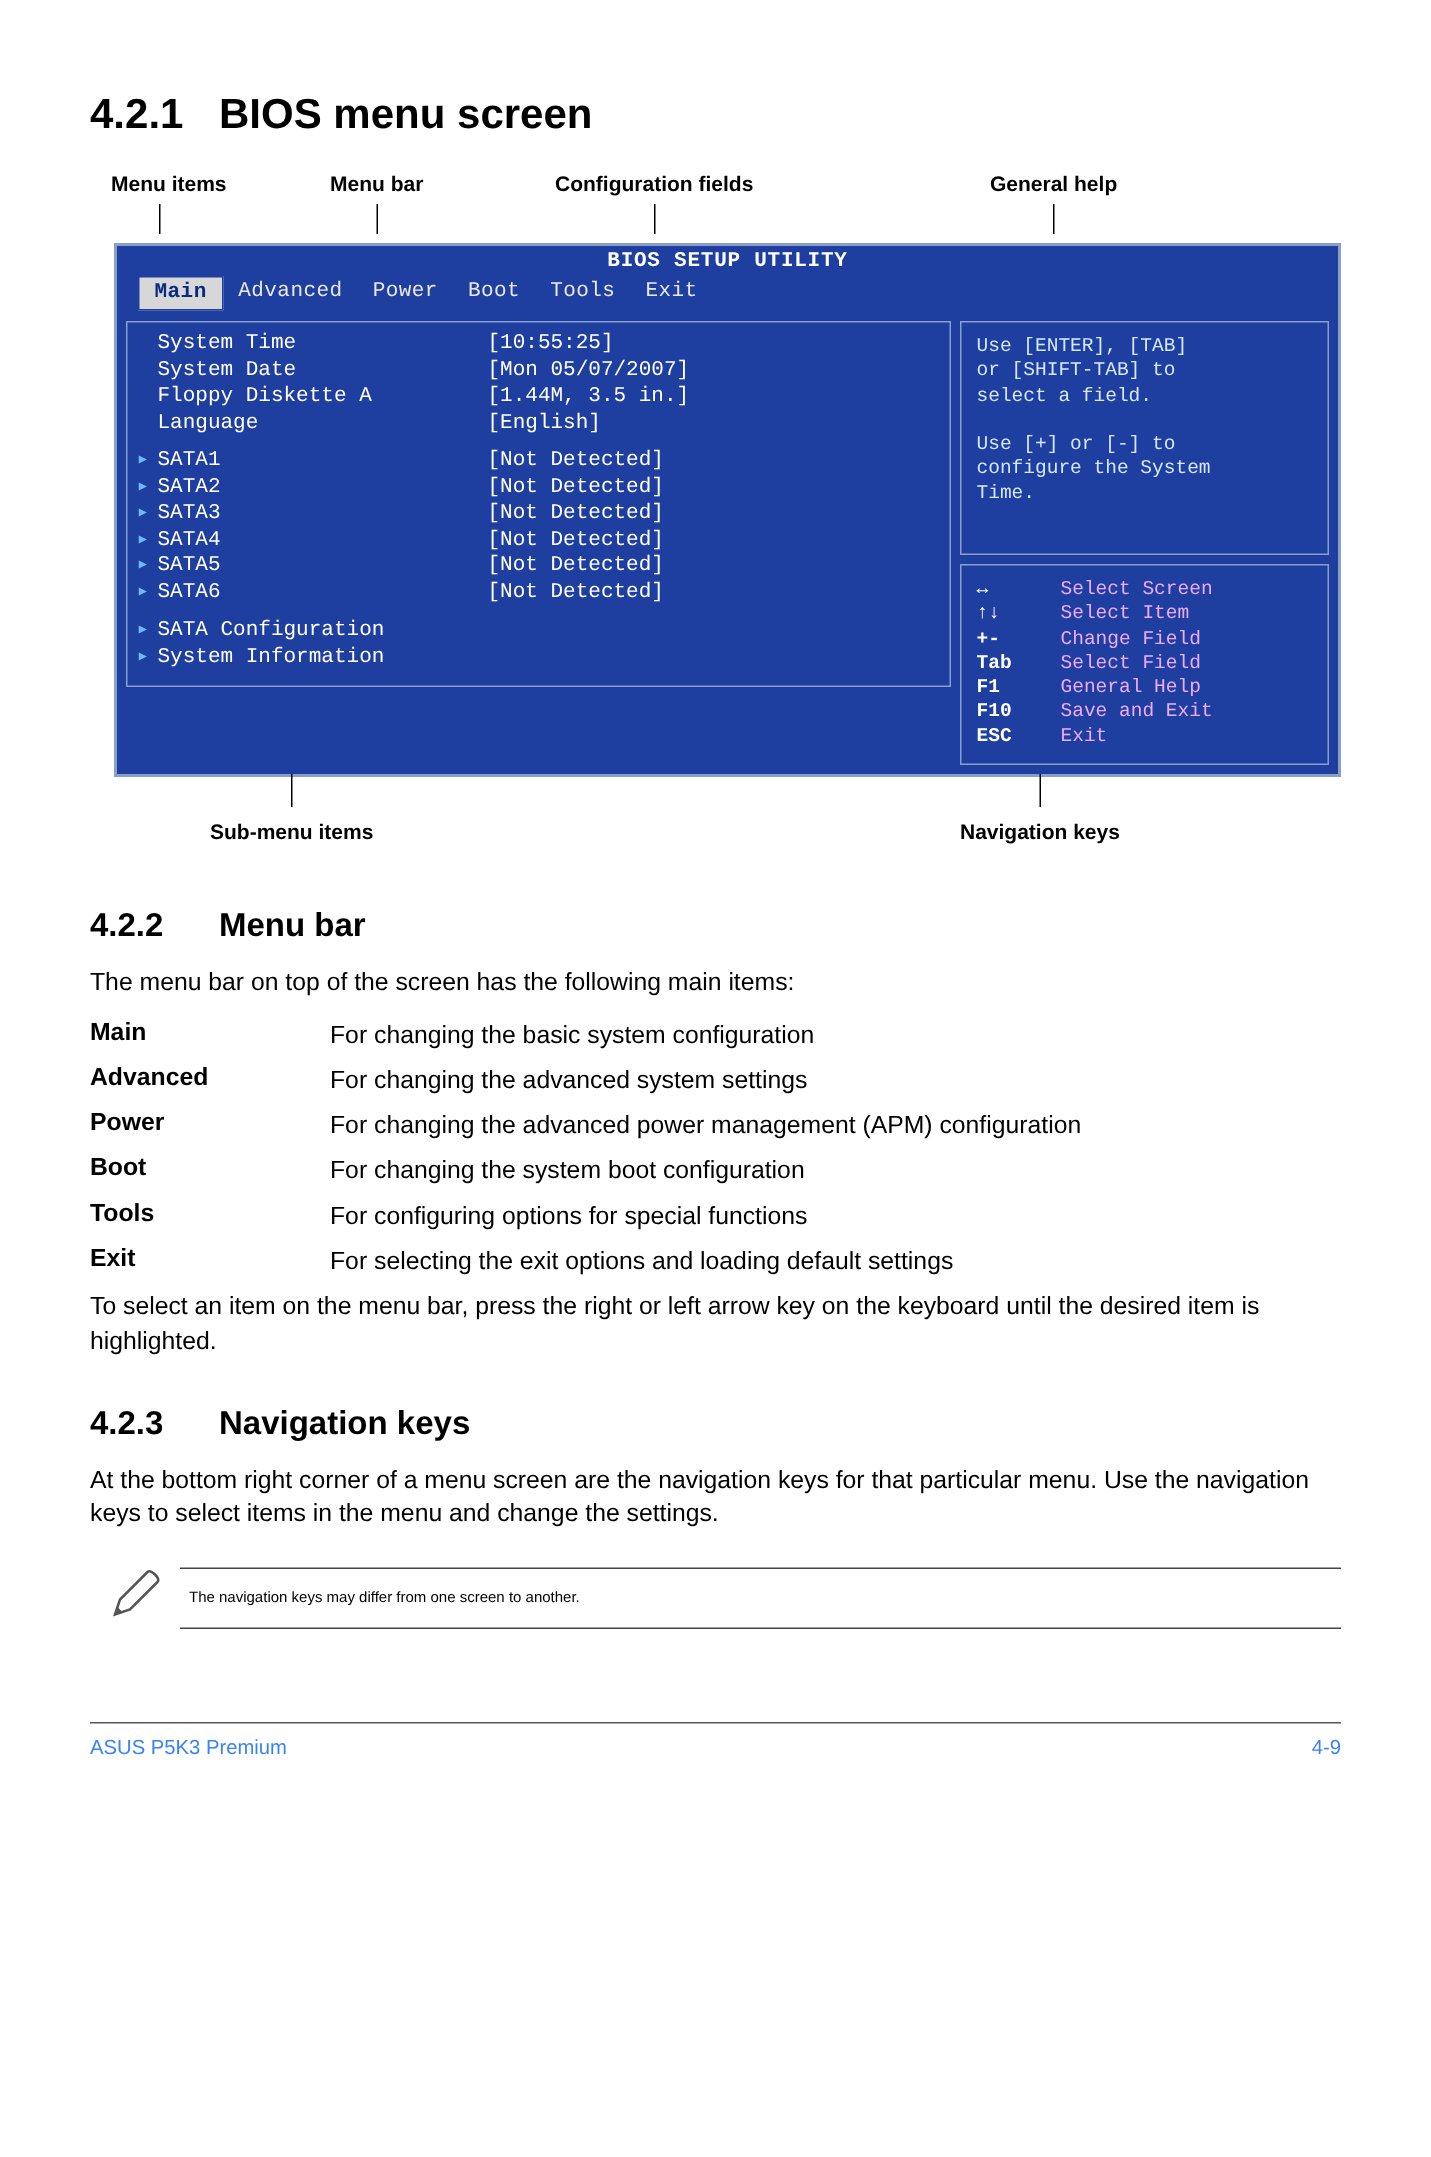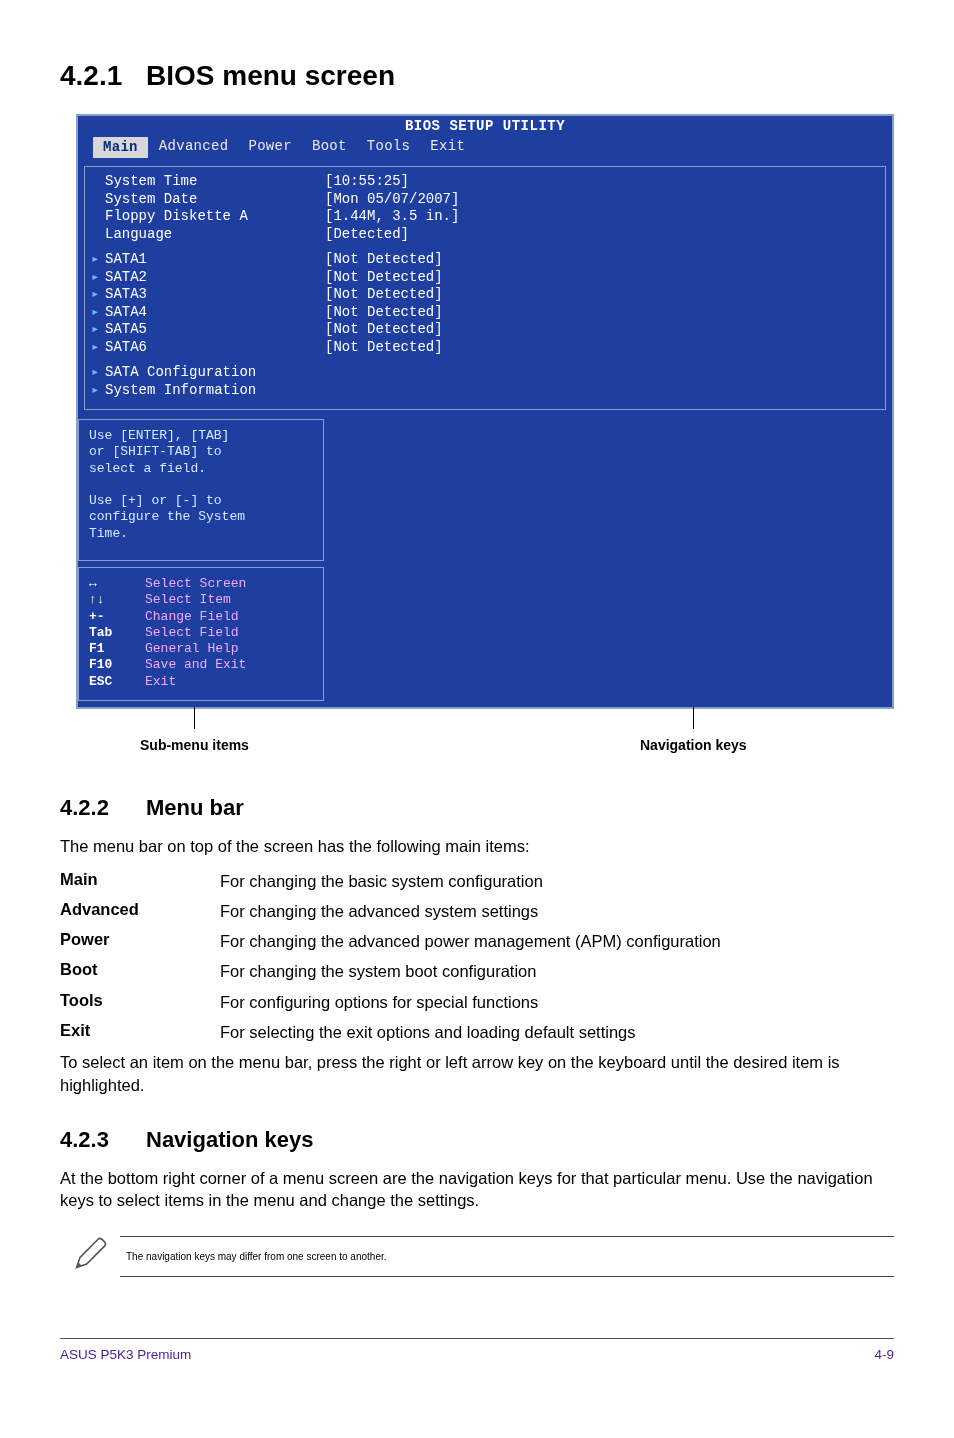--- a/index.html
+++ b/index.html
@@ -12,76 +12,82 @@
   
   .annot-row{position:relative;height:48px;margin-top:6px;}
   .annot{position:absolute;font-size:14px;font-weight:bold;text-align:center;}
   .annot .tick{position:absolute;top:22px;left:50%;width:1px;height:20px;background:#000;}
   
   .bios{font-family:"Courier New",monospace;font-size:14px;color:#fff;border:2px solid #88a0c8;background:#1e3ea0;line-height:1.25;margin-left:16px;}
   .bios-title{background:#1e3ea0;text-align:center;color:#fff;font-weight:bold;padding:2px 0 0 0;letter-spacing:0.5px;}
   .bios-tabs{display:flex;padding:0 14px 4px 14px;gap:0;}
   .bios-tab{padding:2px 10px;color:#e9e9e9;letter-spacing:0.3px;}
   .bios-tab.sel{background:#d7d7d7;color:#0a2a80;font-weight:bold;border:1px solid #1e3ea0;}
-  .bios-body{display:flex;align-items:stretch;flex-direction:column;}
+  .bios-body{display:flex;align-items:stretch;}
   .bios-left{flex:1 1 auto;}
   .bios-right{width:252px;display:flex;flex-direction:column;background:#1e3ea0;}
   .boxframe{border:1px solid #88a0c8;margin:3px 6px 6px 6px;padding:6px 4px 10px 6px;background:#1e3ea0;}
   .row{display:flex;white-space:pre;}
   .rlabel{width:220px;}
   .arrow{color:#6fb8ff;width:14px;display:inline-block;}
-  .help-top{border:1px solid #88a0c8;margin:3px 6px 0 0;padding:8px 10px 2px 10px;color:#d4e8ff;white-space:pre-line;font-size:13px;height:130px;}
+  .help-top{border:1px solid #88a0c8;margin:3px 6px 0 0;padding:8px 10px 16px 10px;color:#d4e8ff;white-space:pre-line;font-size:13px;height:130px;}
   .nav-box{border:1px solid #88a0c8;margin:6px 6px 6px 0;padding:8px 10px 10px 10px;font-size:13px;}
   .nav-box .nrow{display:flex;white-space:pre;}
   .nav-box .k{width:56px;color:#fff;font-weight:bold;}
   .nav-box .v{color:#f0abfc;}
   .bios-foot{background:#1e3ea0;color:#e2effc;text-align:center;font-size:13px;padding:2px 0 3px 0;border-top:1px solid #88a0c8;}
   
   .under-row{position:relative;height:56px;margin-bottom:10px;}
   .under{position:absolute;font-size:14px;font-weight:bold;text-align:center;}
   .under .tick{position:absolute;bottom:24px;left:50%;width:1px;height:22px;background:#000;}
   
   .mtbl{width:100%;}
   .mtbl .r{display:flex;margin-bottom:8px;}
   .mtbl .k{width:160px;font-weight:bold;font-size:16.5px;}
   .mtbl .v{flex:1;font-size:16.5px;line-height:1.35;}
   
   .note{display:flex;align-items:center;margin:22px 0 60px 0;}
   .note .icon{width:60px;text-align:center;}
   .note .icon svg{width:40px;height:40px;}
   .note .txt{flex:1;border-top:1px solid #444;border-bottom:1px solid #444;padding:14px 6px;font-size:10px;}
   
-  .pfoot{display:flex;justify-content:space-between;border-top:1px solid #555;padding-top:8px;font-size:13.5px;color:#4c1d95;}
+  .pfoot{display:flex;justify-content:space-between;border-top:1px solid #555;padding-top:8px;font-size:13.5px;color:#3b82f6;}
 </style>
 </head>
 <body>
 <div class="page">
 
 <h2 class="section">
   <span class="num">4.2.1</span><span>BIOS menu screen</span>
 </h2>
 
+<div class="annot-row">
+  <div class="annot" style="left:14px;"><span>Menu items</span><span class="tick" style="left:32px;"></span></div>
+  <div class="annot" style="left:160px;"><span>Menu bar</span><span class="tick"></span></div>
+  <div class="annot" style="left:310px;"><span>Configuration fields</span><span class="tick"></span></div>
+  <div class="annot" style="left:600px;"><span>General help</span><span class="tick"></span></div>
+</div>
 
 <div class="bios">
   <div class="bios-title">BIOS SETUP UTILITY</div>
   <div class="bios-tabs">
     <span class="bios-tab sel">Main</span>
     <span class="bios-tab">Advanced</span>
     <span class="bios-tab">Power</span>
     <span class="bios-tab">Boot</span>
     <span class="bios-tab">Tools</span>
     <span class="bios-tab">Exit</span>
   </div>
   <div class="bios-body">
     <div class="bios-left">
       <div class="boxframe">
         <div class="row"><span class="arrow"> </span><span class="rlabel">System Time</span><span>[10:55:25]</span></div>
         <div class="row"><span class="arrow"> </span><span class="rlabel">System Date</span><span>[Mon 05/07/2007]</span></div>
         <div class="row"><span class="arrow"> </span><span class="rlabel">Floppy Diskette A</span><span>[1.44M, 3.5 in.]</span></div>
-        <div class="row"><span class="arrow"> </span><span class="rlabel">Language</span><span>[Detected]</span></div>
+        <div class="row"><span class="arrow"> </span><span class="rlabel">Language</span><span>[English]</span></div>
         <div style="height:8px;"></div>
         <div class="row"><span class="arrow">▸</span><span class="rlabel">SATA1</span><span>[Not Detected]</span></div>
         <div class="row"><span class="arrow">▸</span><span class="rlabel">SATA2</span><span>[Not Detected]</span></div>
         <div class="row"><span class="arrow">▸</span><span class="rlabel">SATA3</span><span>[Not Detected]</span></div>
         <div class="row"><span class="arrow">▸</span><span class="rlabel">SATA4</span><span>[Not Detected]</span></div>
         <div class="row"><span class="arrow">▸</span><span class="rlabel">SATA5</span><span>[Not Detected]</span></div>
         <div class="row"><span class="arrow">▸</span><span class="rlabel">SATA6</span><span>[Not Detected]</span></div>
         <div style="height:8px;"></div>
         <div class="row"><span class="arrow">▸</span><span class="rlabel">SATA Configuration</span></div>
         <div class="row"><span class="arrow">▸</span><span class="rlabel">System Information</span></div>

